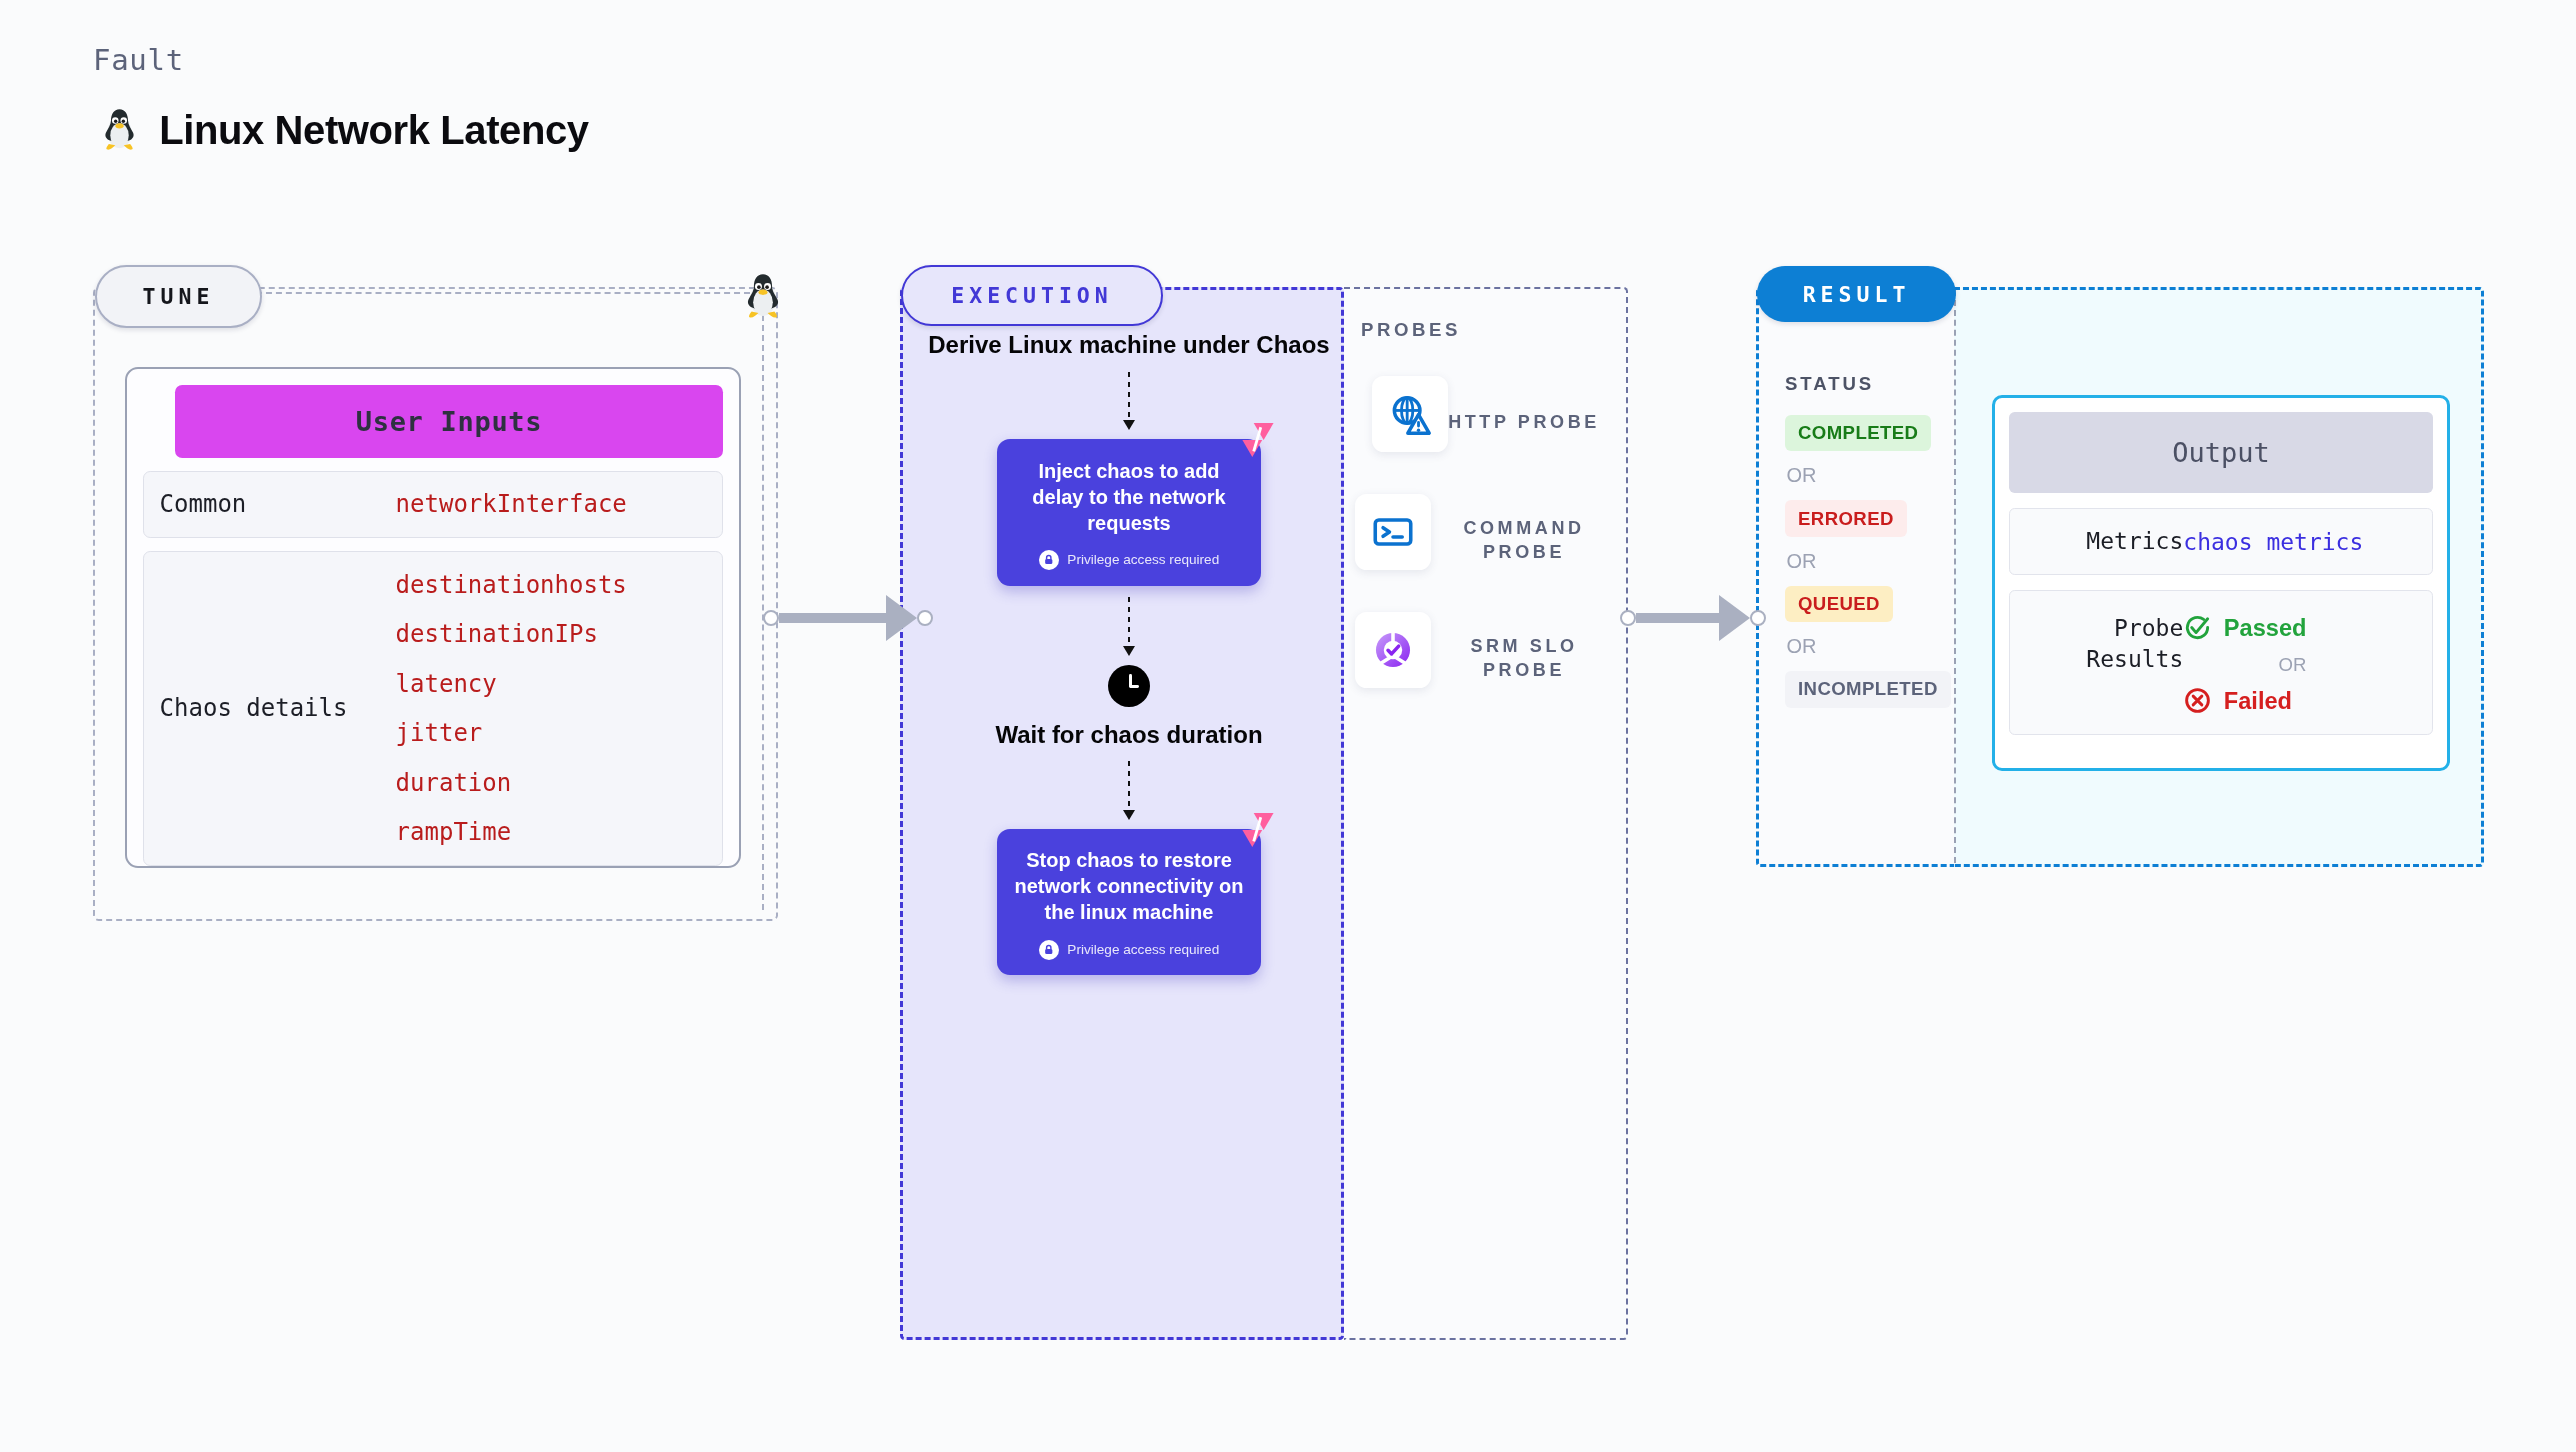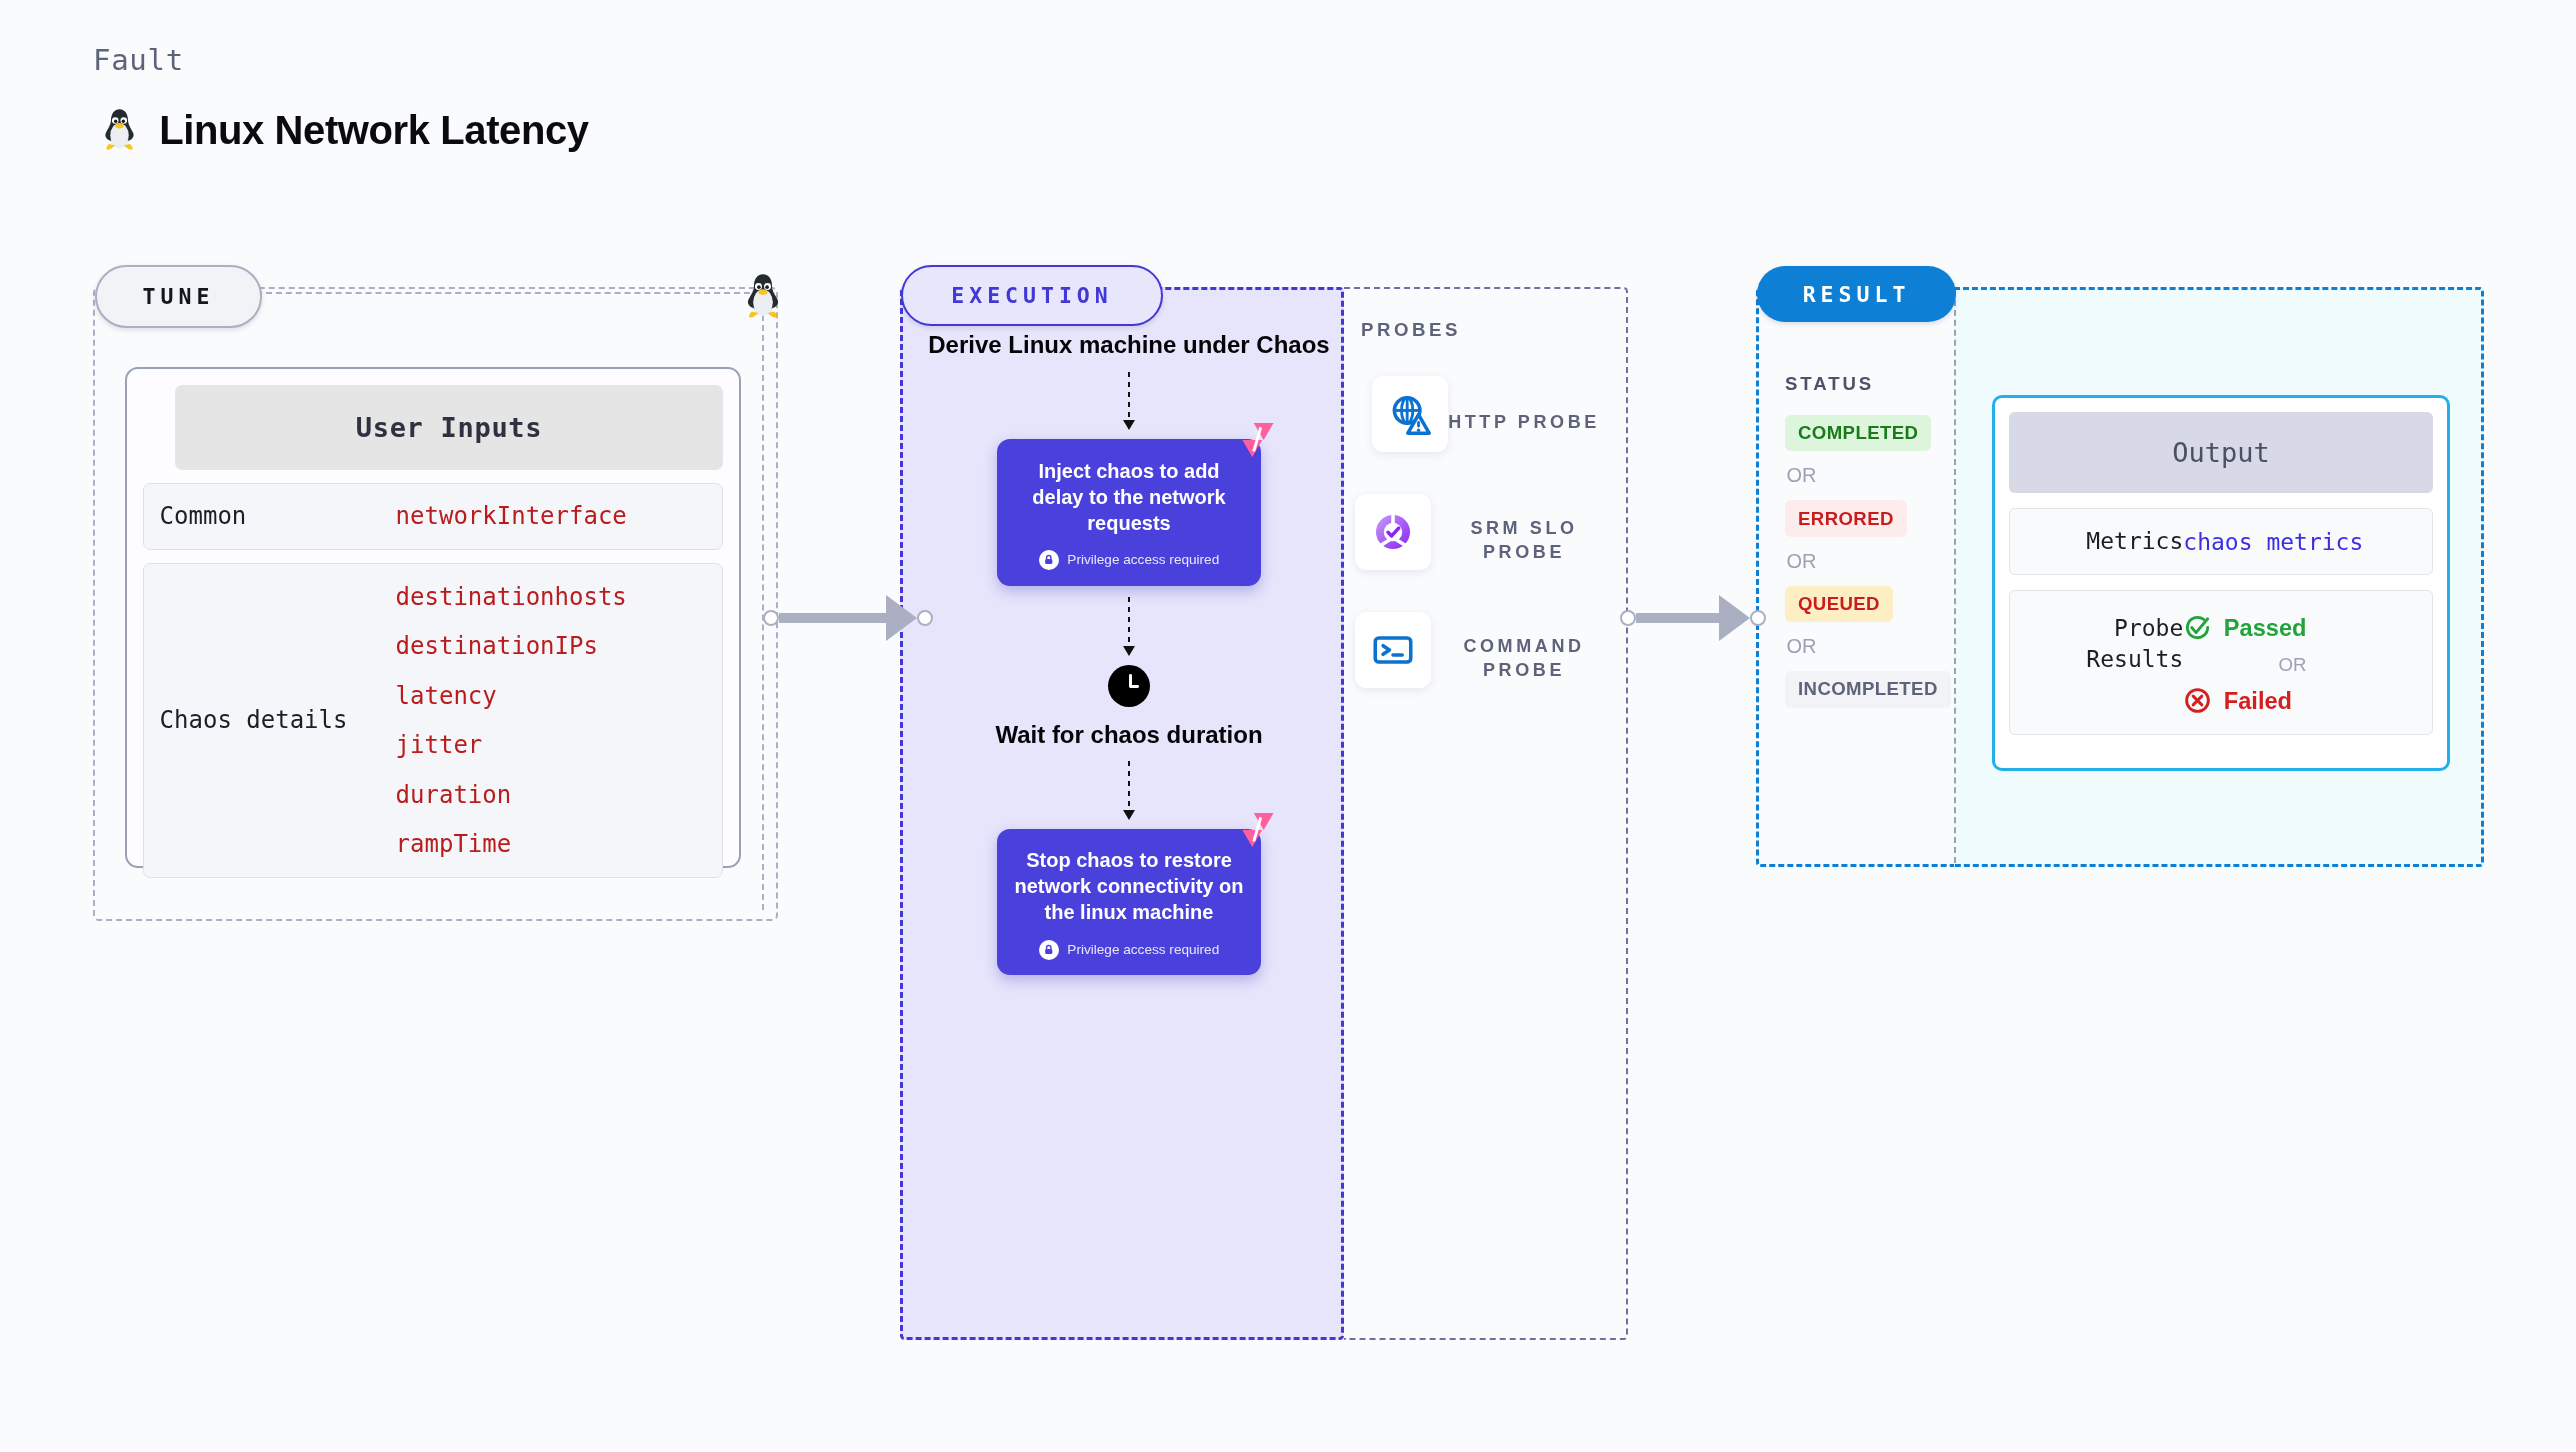--- a/index.html
+++ b/index.html
@@ -39,21 +39,21 @@
   #tune-badge{
     left:95px;top:265px;width:163px;height:59px;
     background:#f2f3f7;border:2.1px solid #a9afc4;color:#15161c;
   }
   #tune-inner{
     position:absolute;left:125px;top:367px;width:616px;height:501px;
     border:2.9px solid #9aa1b4;border-radius:13px;background:#fdfdff;
     box-sizing:border-box;padding:15.8px;
   }
   .ui-head{
-    background:#e5e5e5;border-radius:7.2px;height:85px;
+    background:#d946ef;border-radius:7.2px;height:73px;
     display:flex;align-items:center;justify-content:center;
     font-size:27px;color:#2e3140;font-weight:bold;letter-spacing:0.7px;margin-left:32px;
   }
   .ui-block{
     margin-top:13px;border:1.4px solid #dfe1ea;border-radius:7.2px;background:#f5f6fa;
     display:flex;align-items:center;box-sizing:border-box;padding:18.6px 0 18.6px 15.8px;
   }
   .ui-key{font-size:24px;color:#1c1e26;width:236px;flex-shrink:0;}
   .ui-vals{display:flex;flex-direction:column;gap:21.5px;}
   .ui-val{font-size:24px;color:#b91c1c;}
@@ -344,46 +344,46 @@
         <rect x="41" y="41" width="4" height="9" rx="2" fill="#0b72cf"></rect>
         <circle cx="43" cy="54" r="2.4" fill="#0b72cf"></circle>
       </svg>
     </div>
     <div class="probe-name">HTTP PROBE</div>
   </div>
 
   <div class="probe-item">
     <div class="probe-tile">
       <svg width="44" height="44" viewBox="0 0 62 62">
+        <rect x="6" y="14" width="50" height="34" rx="5" fill="none" stroke="#0b72cf" stroke-width="5"></rect>
+        <path d="M17 25 L26 31 L17 37" fill="none" stroke="#0b72cf" stroke-width="5" stroke-linecap="round" stroke-linejoin="round"></path>
+        <line x1="31" y1="38" x2="44" y2="38" stroke="#0b72cf" stroke-width="5" stroke-linecap="round"></line>
+      </svg>
+    </div>
+    <div class="probe-name">COMMAND PROBE</div>
+  </div>
+
+  <div class="probe-item">
+    <div class="probe-tile">
+      <svg width="44" height="44" viewBox="0 0 62 62">
         <defs>
           <linearGradient id="sloGrad" x1="0" y1="0" x2="1" y2="1">
             <stop offset="0%" stop-color="#c79bfa"></stop>
               <stop offset="100%" stop-color="#8a24f0"></stop>
           </linearGradient>
         </defs>
         <circle cx="31" cy="31" r="24" fill="url(#sloGrad)"></circle>
         <rect x="28.5" y="5" width="5" height="22" fill="#fff"></rect>
         <rect x="8" y="44" width="22" height="5" fill="#fff" transform="rotate(-32 19 46)"></rect>
         <rect x="32" y="44" width="22" height="5" fill="#fff" transform="rotate(32 43 46)"></rect>
         <circle cx="31" cy="31" r="13" fill="#fff"></circle>
         <path d="M24 31.5 L29 36.5 L39 25.5" fill="none" stroke="#8a24f0" stroke-width="5" stroke-linecap="round" stroke-linejoin="round"></path>
       </svg>
     </div>
     <div class="probe-name">SRM SLO PROBE</div>
-  </div>
-
-  <div class="probe-item">
-    <div class="probe-tile">
-      <svg width="44" height="44" viewBox="0 0 62 62">
-        <rect x="6" y="14" width="50" height="34" rx="5" fill="none" stroke="#0b72cf" stroke-width="5"></rect>
-        <path d="M17 25 L26 31 L17 37" fill="none" stroke="#0b72cf" stroke-width="5" stroke-linecap="round" stroke-linejoin="round"></path>
-        <line x1="31" y1="38" x2="44" y2="38" stroke="#0b72cf" stroke-width="5" stroke-linecap="round"></line>
-      </svg>
-    </div>
-    <div class="probe-name">COMMAND PROBE</div>
   </div>
 </div>
 
 <div id="result-status"></div>
 <div id="result-output-box"></div>
 <div id="result-divider"></div>
 <div class="sec-badge" id="result-badge">RESULT</div>
 
 <div id="status-label">STATUS</div>
 <div id="status-list">

